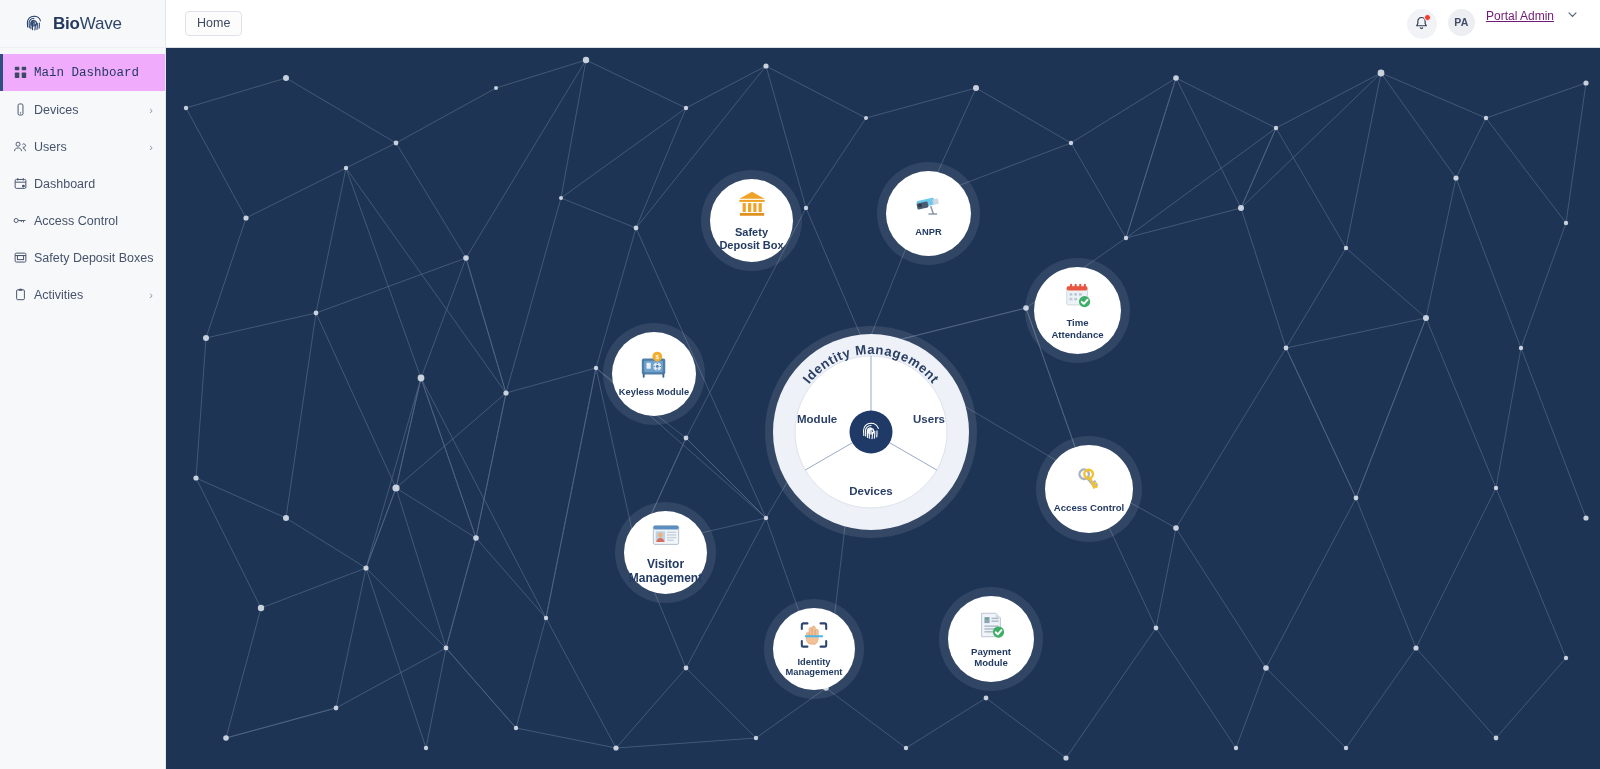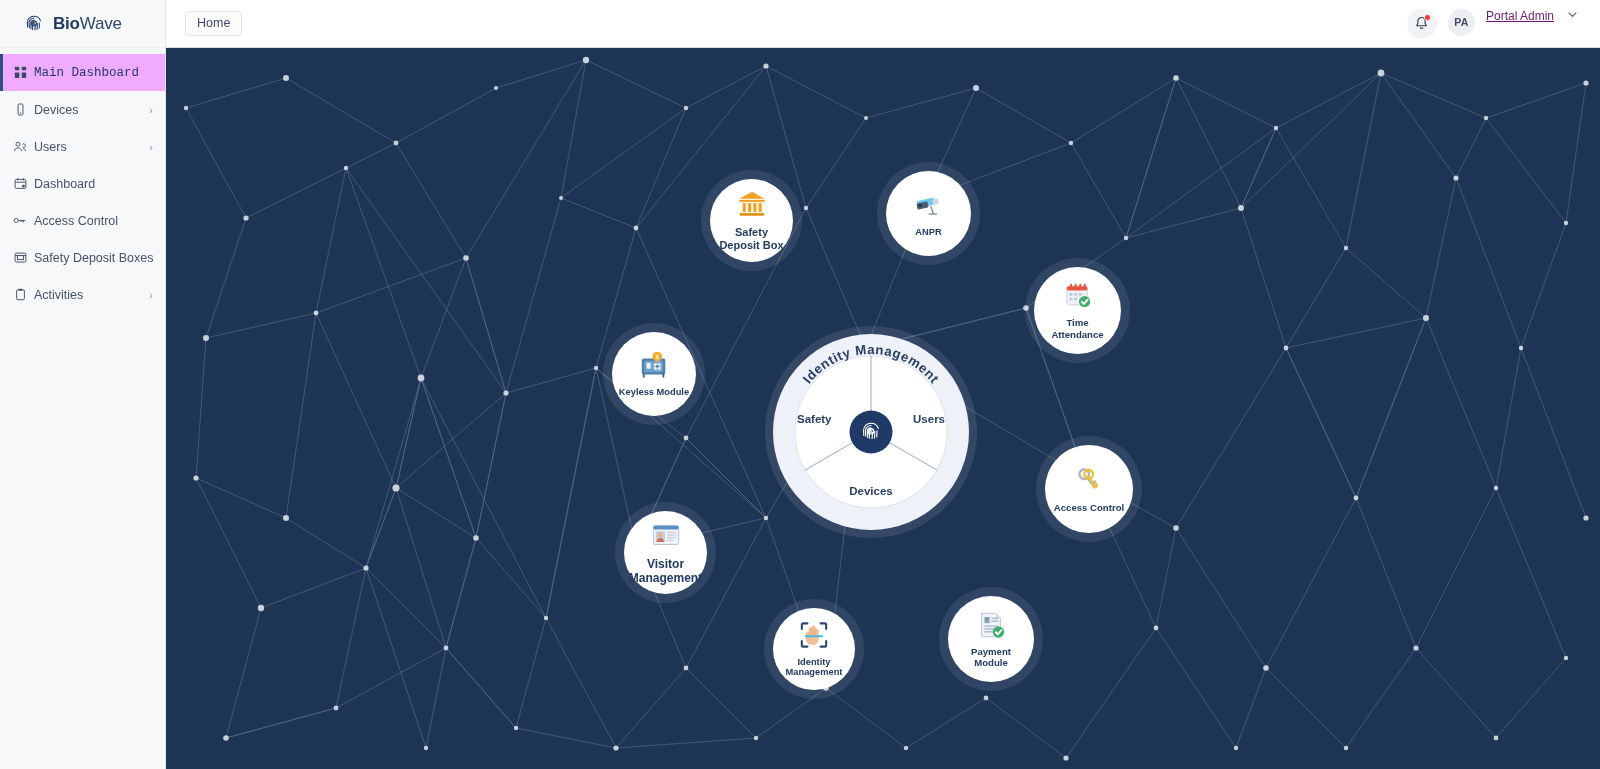--- a/index.html
+++ b/index.html
@@ -537,21 +537,21 @@
           <g stroke="#9aaac6" stroke-width="1" fill="none">
             <path d="M98 98 L98 22"></path>
             <path d="M98 98 L32.2 136"></path>
             <path d="M98 98 L163.8 136"></path>
           </g>
           <text font-size="13.2" font-weight="bold" fill="#2a3f66" font-family="Liberation Sans, sans-serif" letter-spacing="0.6">
             <textPath href="#ringpath" startOffset="50%" text-anchor="middle">Identity Management</textPath>
           </text>
         </svg>
 
-        <span class="sector-lbl" style="left:24px; top:79px;">Safety</span>
+        <span class="sector-lbl" style="left:24px; top:79px;">Module</span>
         <span class="sector-lbl" style="right:24px; top:79px;">Users</span>
         <span class="sector-lbl" style="left:50%; transform:translateX(-50%); bottom:33px;">Devices</span>
 
         <div class="hub-core">
           <svg width="27" height="27" viewBox="0 0 24 24">
             <g fill="none" stroke="#ffffff" stroke-width="1" stroke-linecap="round">
               <path d="M12 4.2c-4 0-6.6 3-6.6 6.4 0 1.6.2 3 .2 4.4"></path>
               <path d="M12 6.2c-3 0-4.9 2.2-4.9 4.6 0 1.6.3 3.2.2 4.8"></path>
               <path d="M12 8.2c-2 0-3.2 1.4-3.2 3 0 1.9.3 3.8.1 5.6"></path>
               <path d="M12 10.1c-1.1 0-1.6.8-1.6 1.6 0 2 .2 4 .1 5.9"></path>

